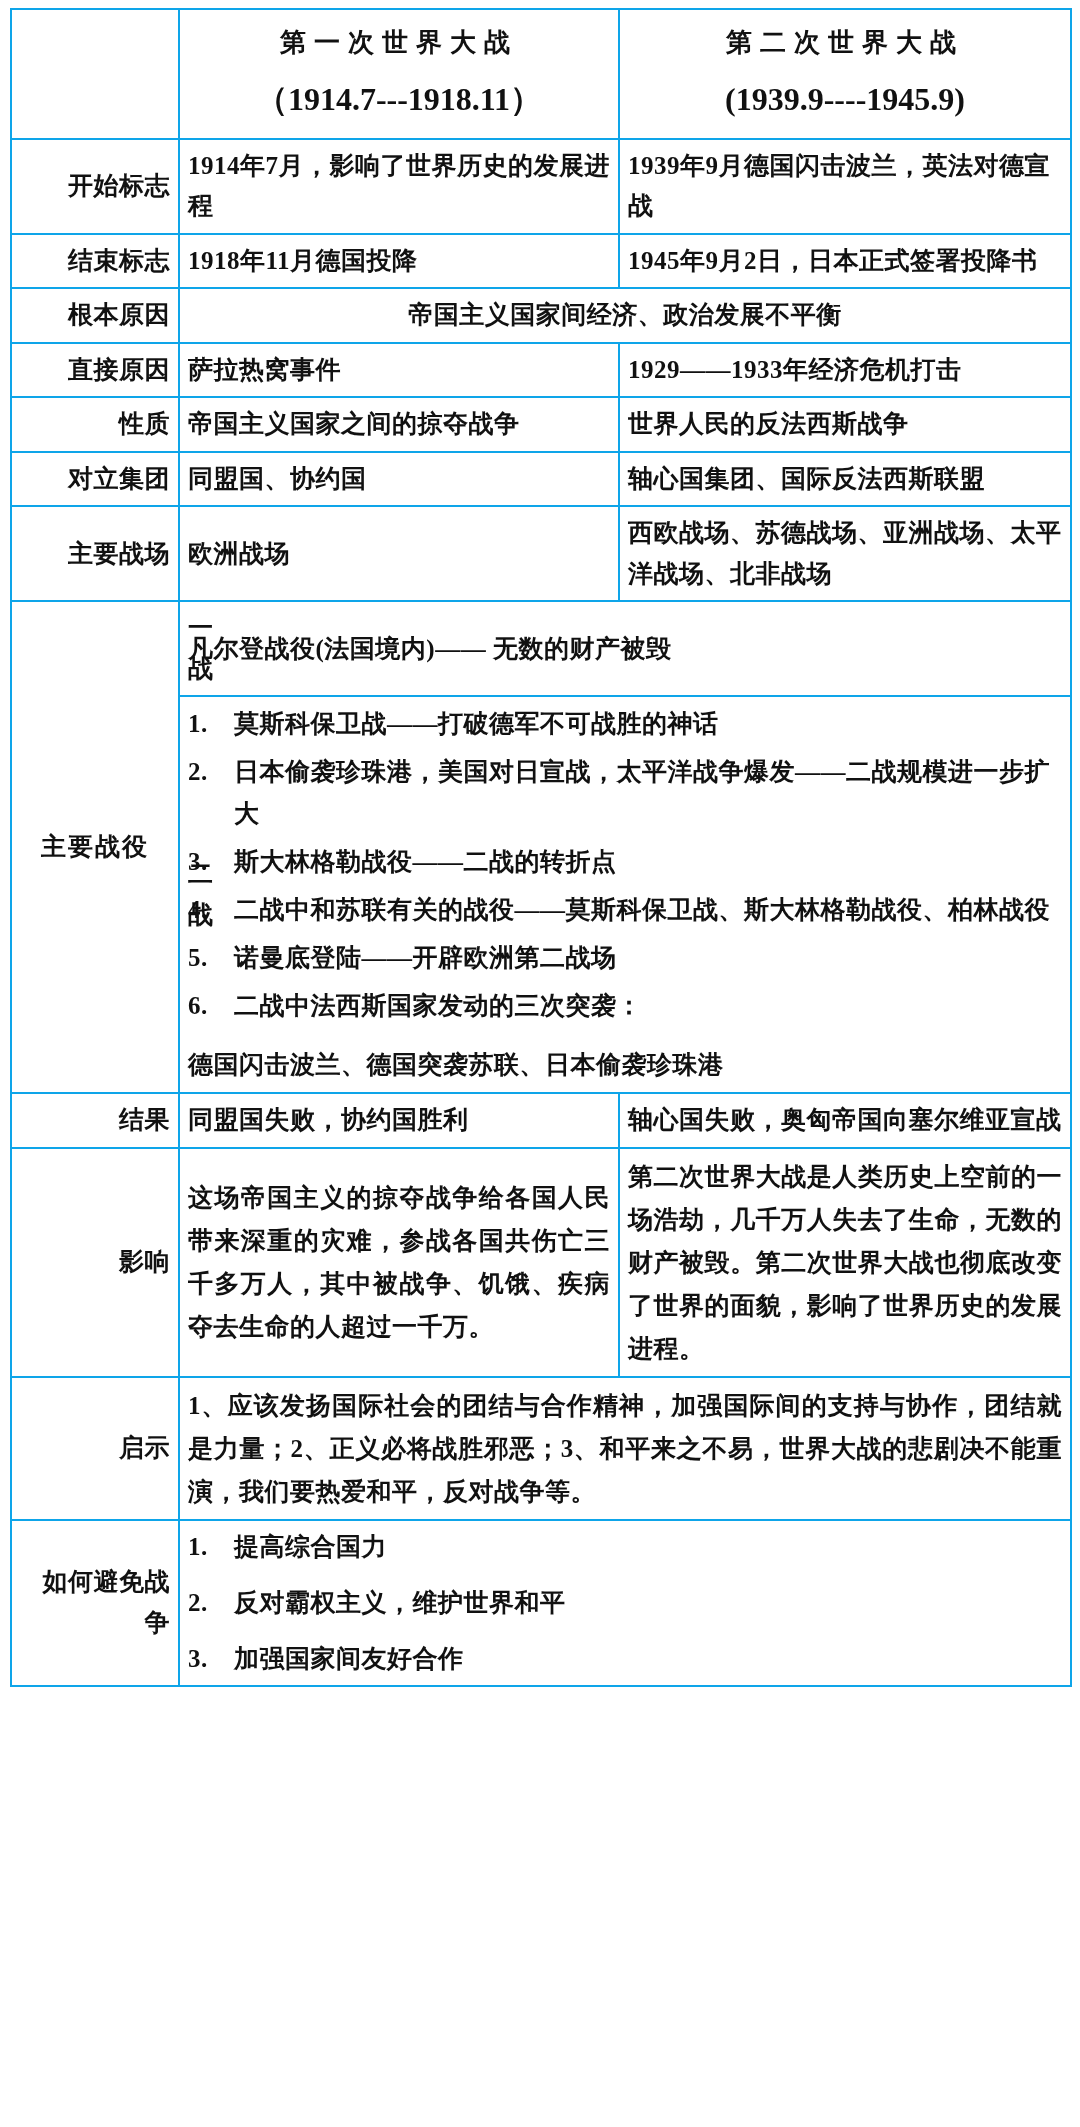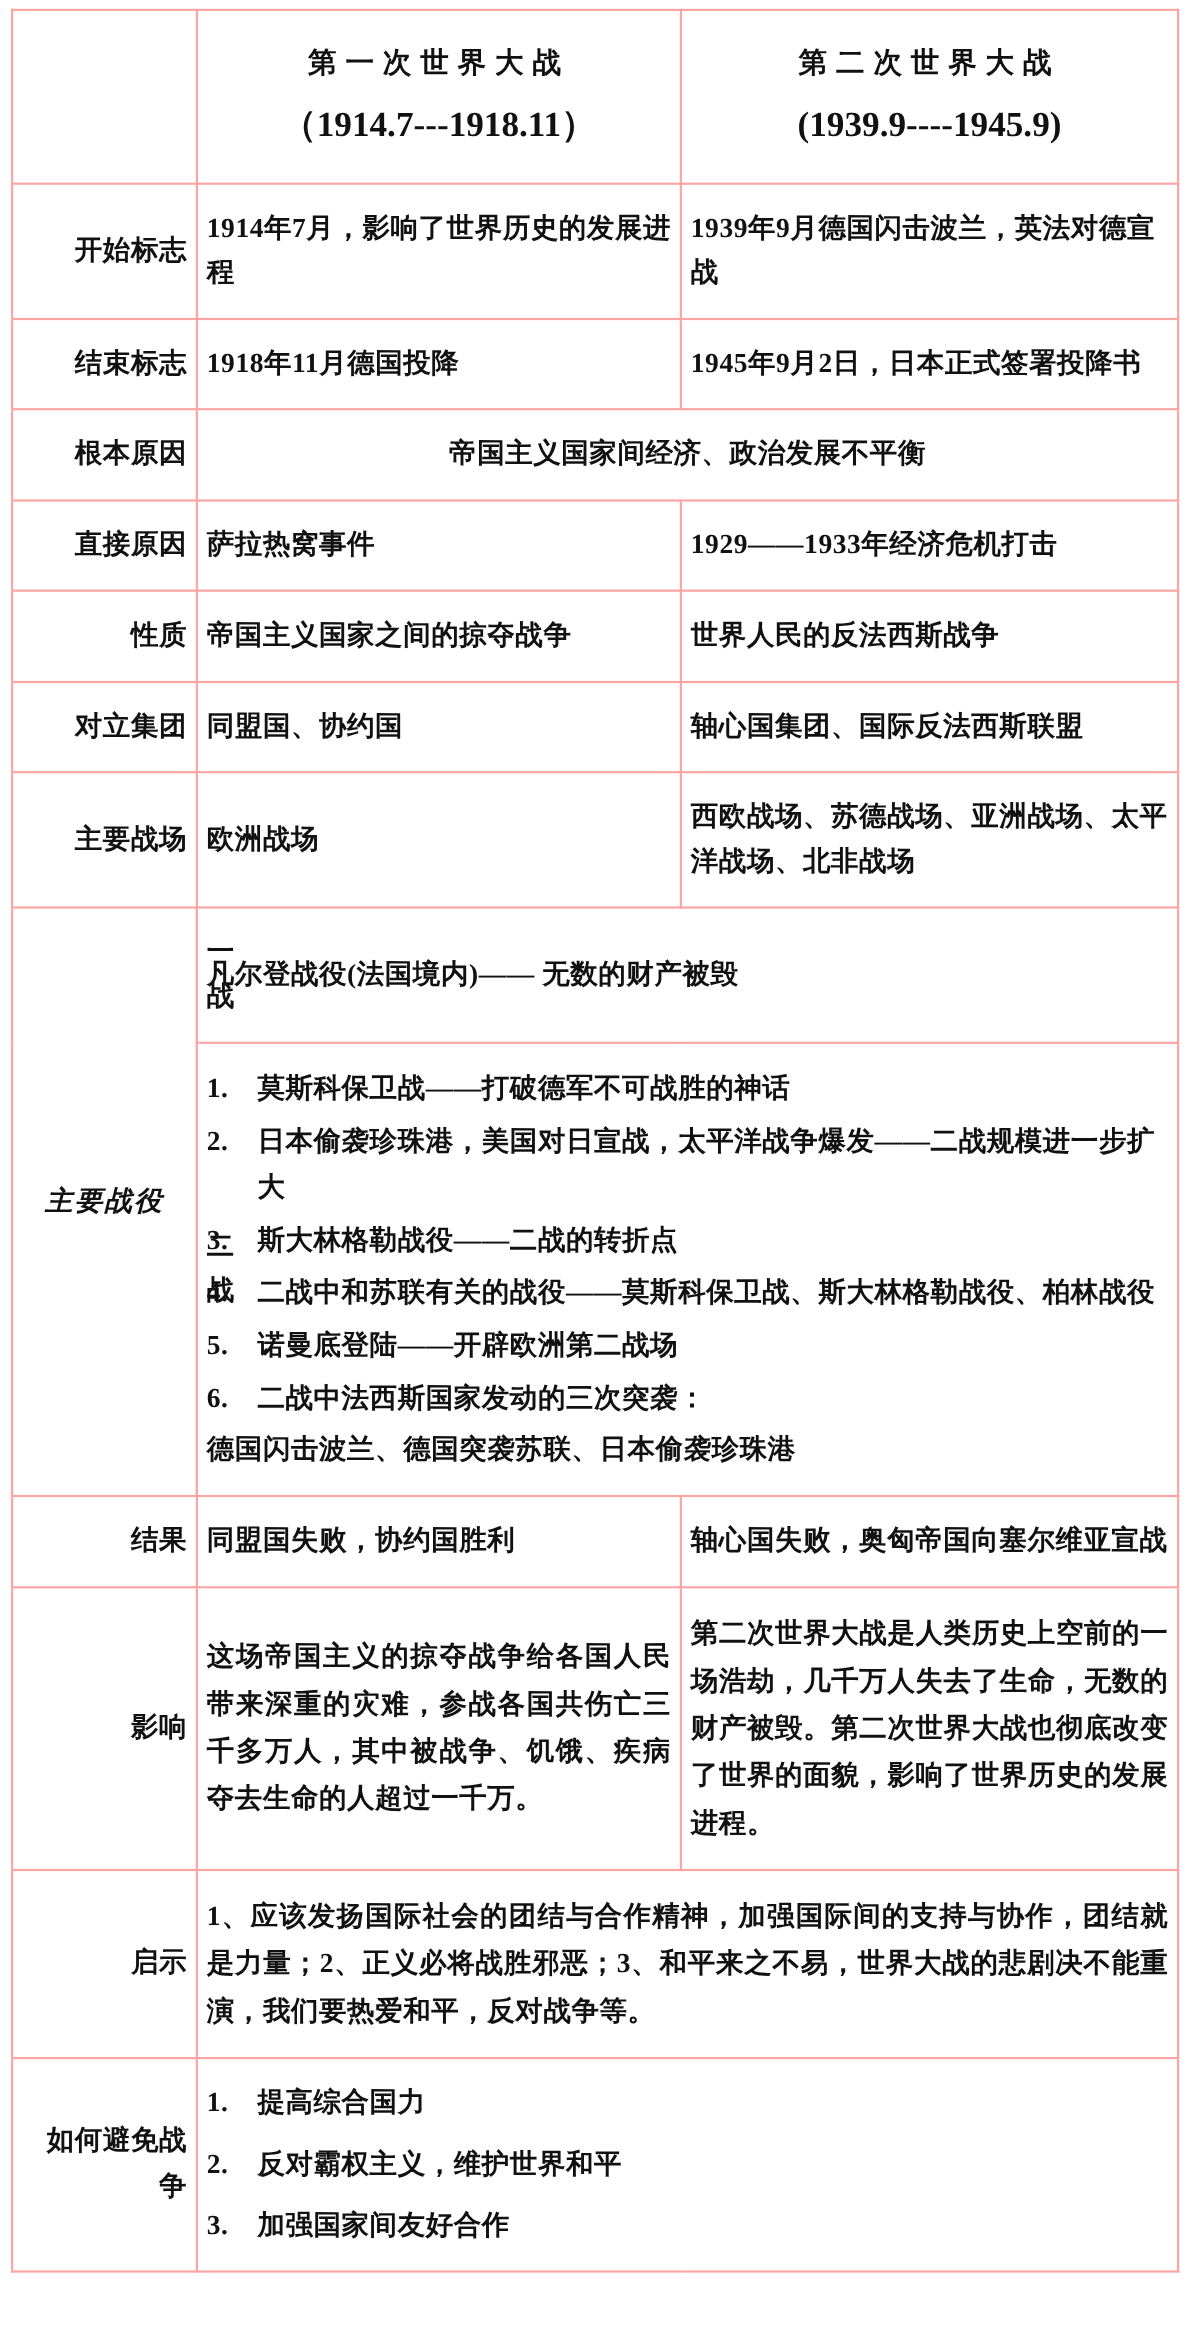--- a/index.html
+++ b/index.html
@@ -24,23 +24,23 @@
   }
 
   table.cmp {
     width: 1060px;
     border-collapse: collapse;
     table-layout: fixed;
     background: #fff;
   }
 
   table.cmp td {
-    border: 2px solid #fca5a5;
+    border: 2px solid #0ea5e9;
     vertical-align: middle;
-    padding: 20px 8px;
+    padding: 6px 8px;
     font-size: 25px;
     line-height: 1.62;
     font-weight: 600;
     letter-spacing: 0.5px;
   }
 
   
   col.c-label    { width: 168px; }
   col.c-sublabel { width: 0px; }
   col.c-left     { width: 440px; }
@@ -56,21 +56,20 @@
     text-align: center;
     font-weight: 700;
     letter-spacing: 2px;
     width: 86px;
   }
   .lbl-narrow {
     text-align: center;
     font-weight: 700;
     letter-spacing: 2px;
     width: 82px;
-    font-style: italic;
   }
   .hdr {
     text-align: center;
     font-weight: 700;
   }
   .hdr .t1 {
     display: block;
     letter-spacing: 8px;
     font-size: 26px;
     padding: 6px 0 2px 0;
@@ -116,21 +115,21 @@
     position: absolute;
     left: 0;
     top: 0;
     width: 40px;
     text-align: left;
   }
   ol.battle-list li:last-child { margin-bottom: 0; }
 
   .note-line {
     display: block;
-    margin-top: 4px;
+    margin-top: 17px;
     line-height: 1.68;
   }
 
   ol.plain-list {
     margin: 0;
     padding: 0;
     list-style: none;
   }
   ol.plain-list li {
     display: block;

